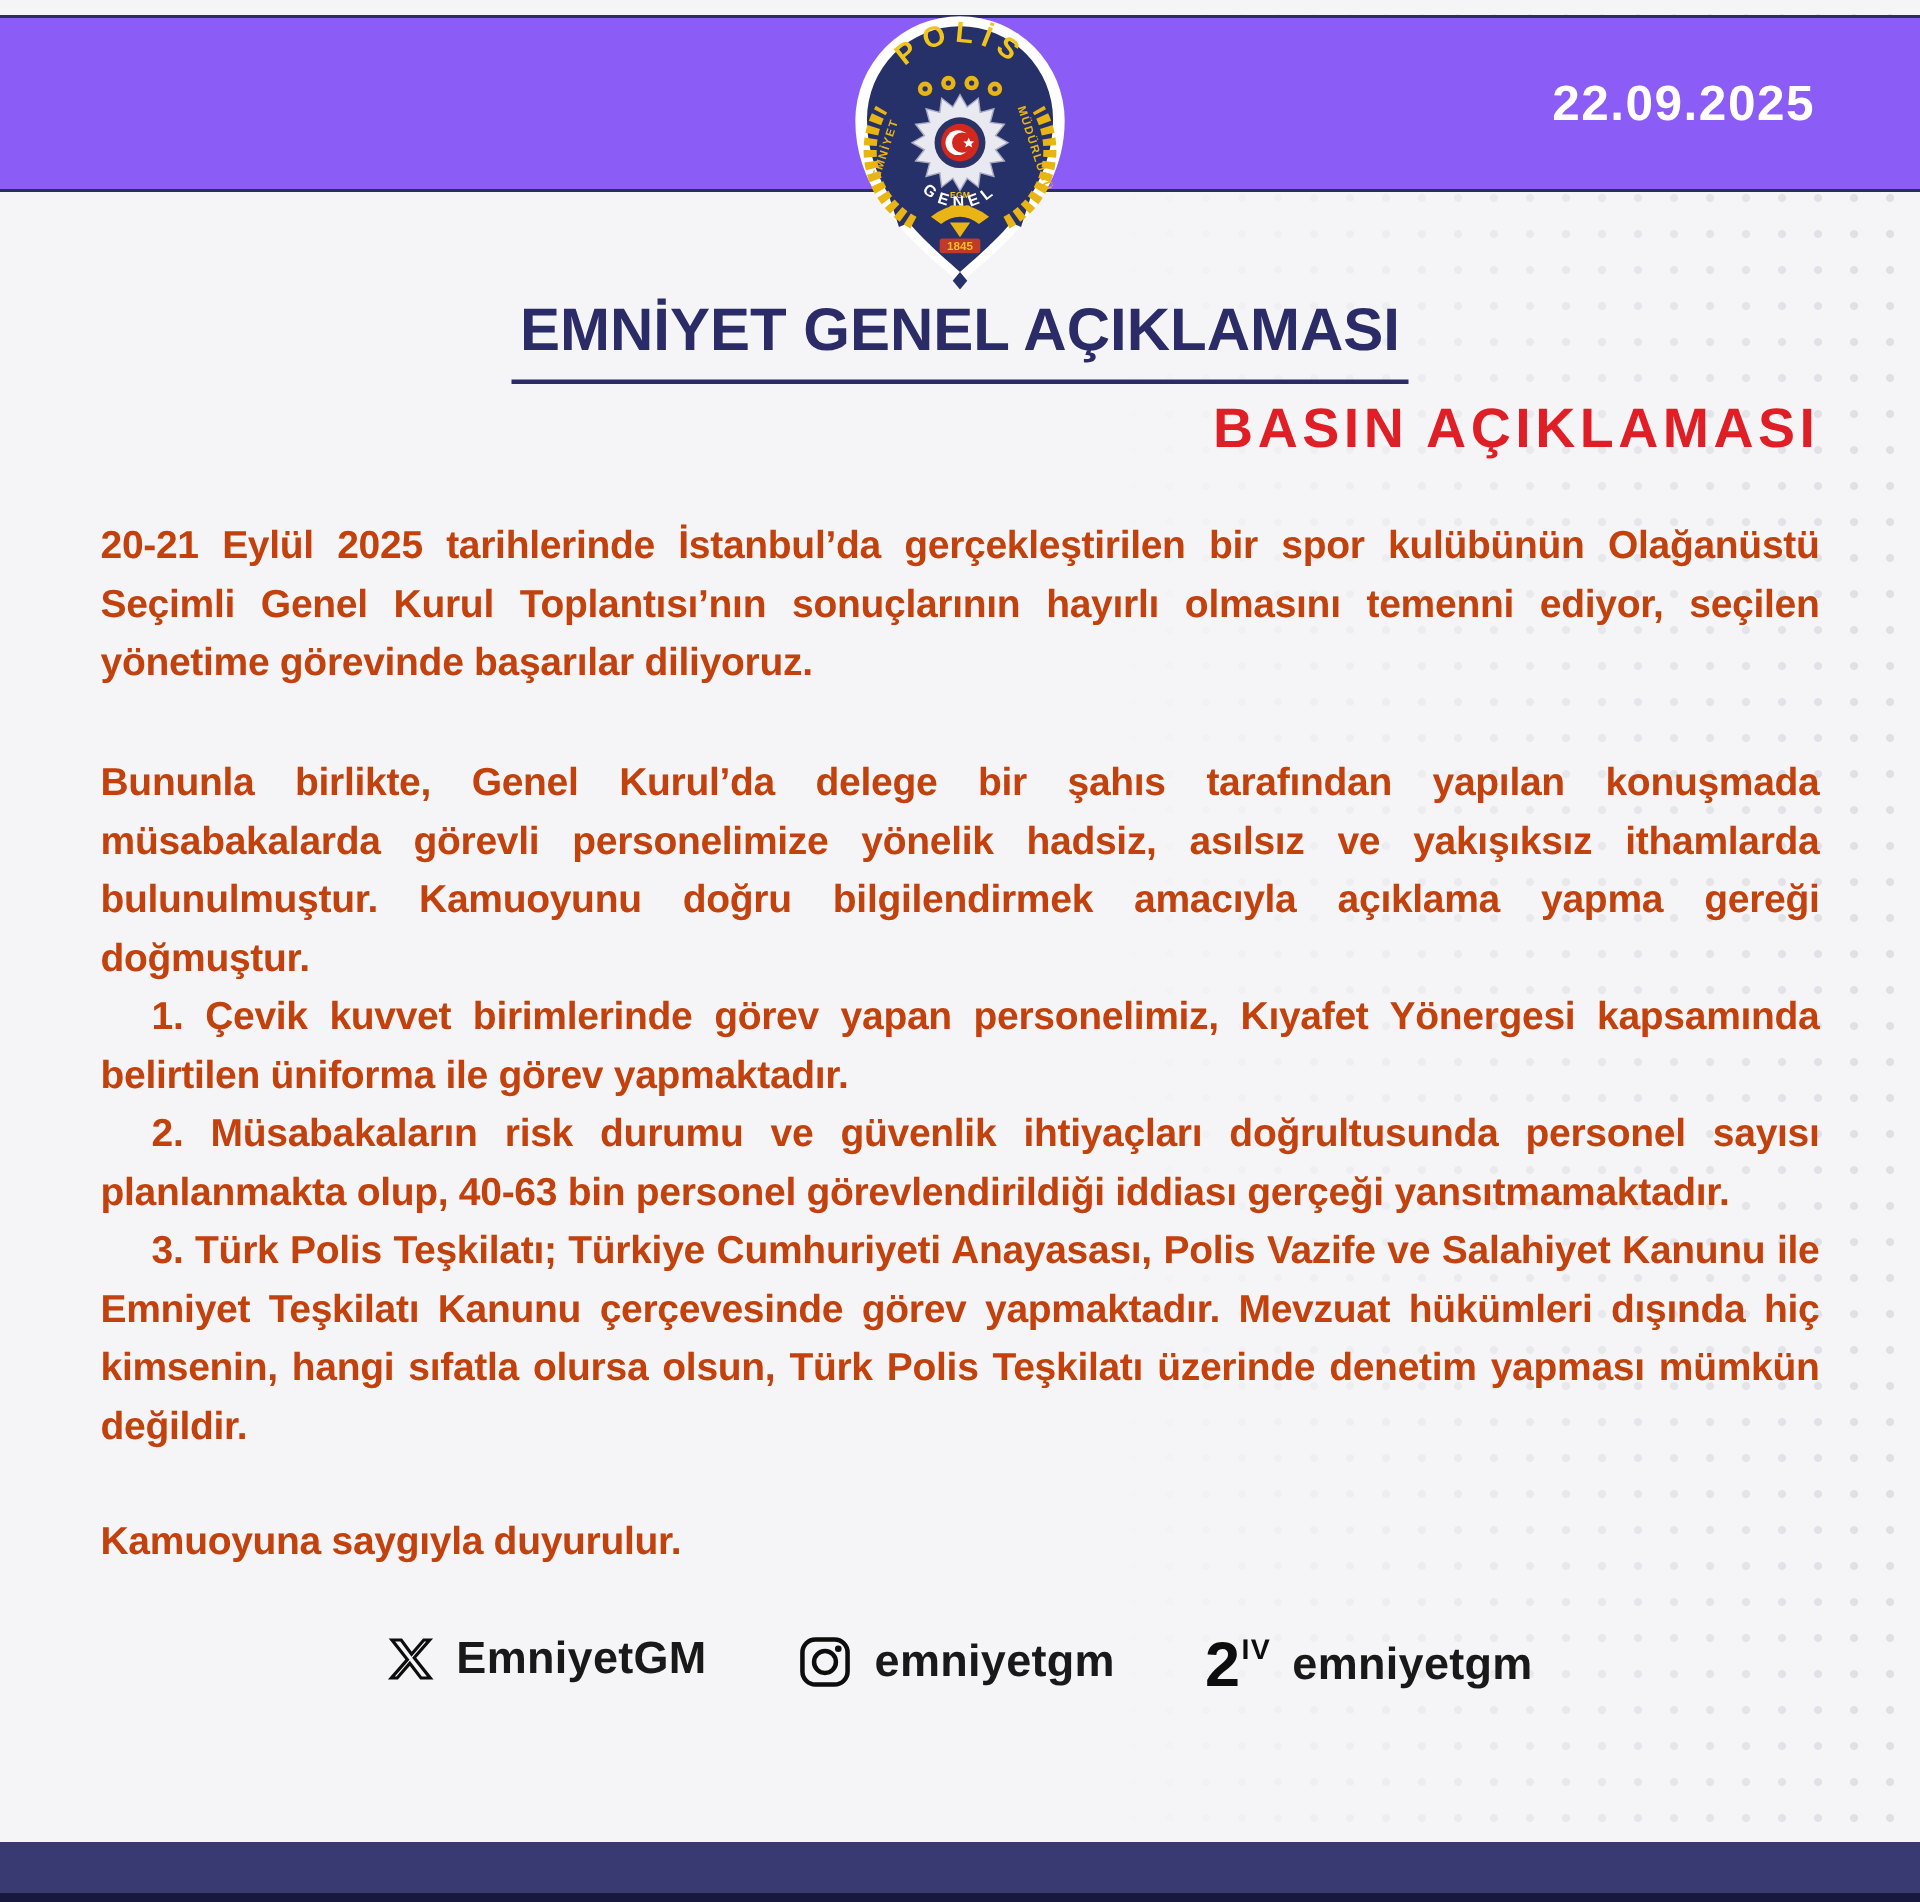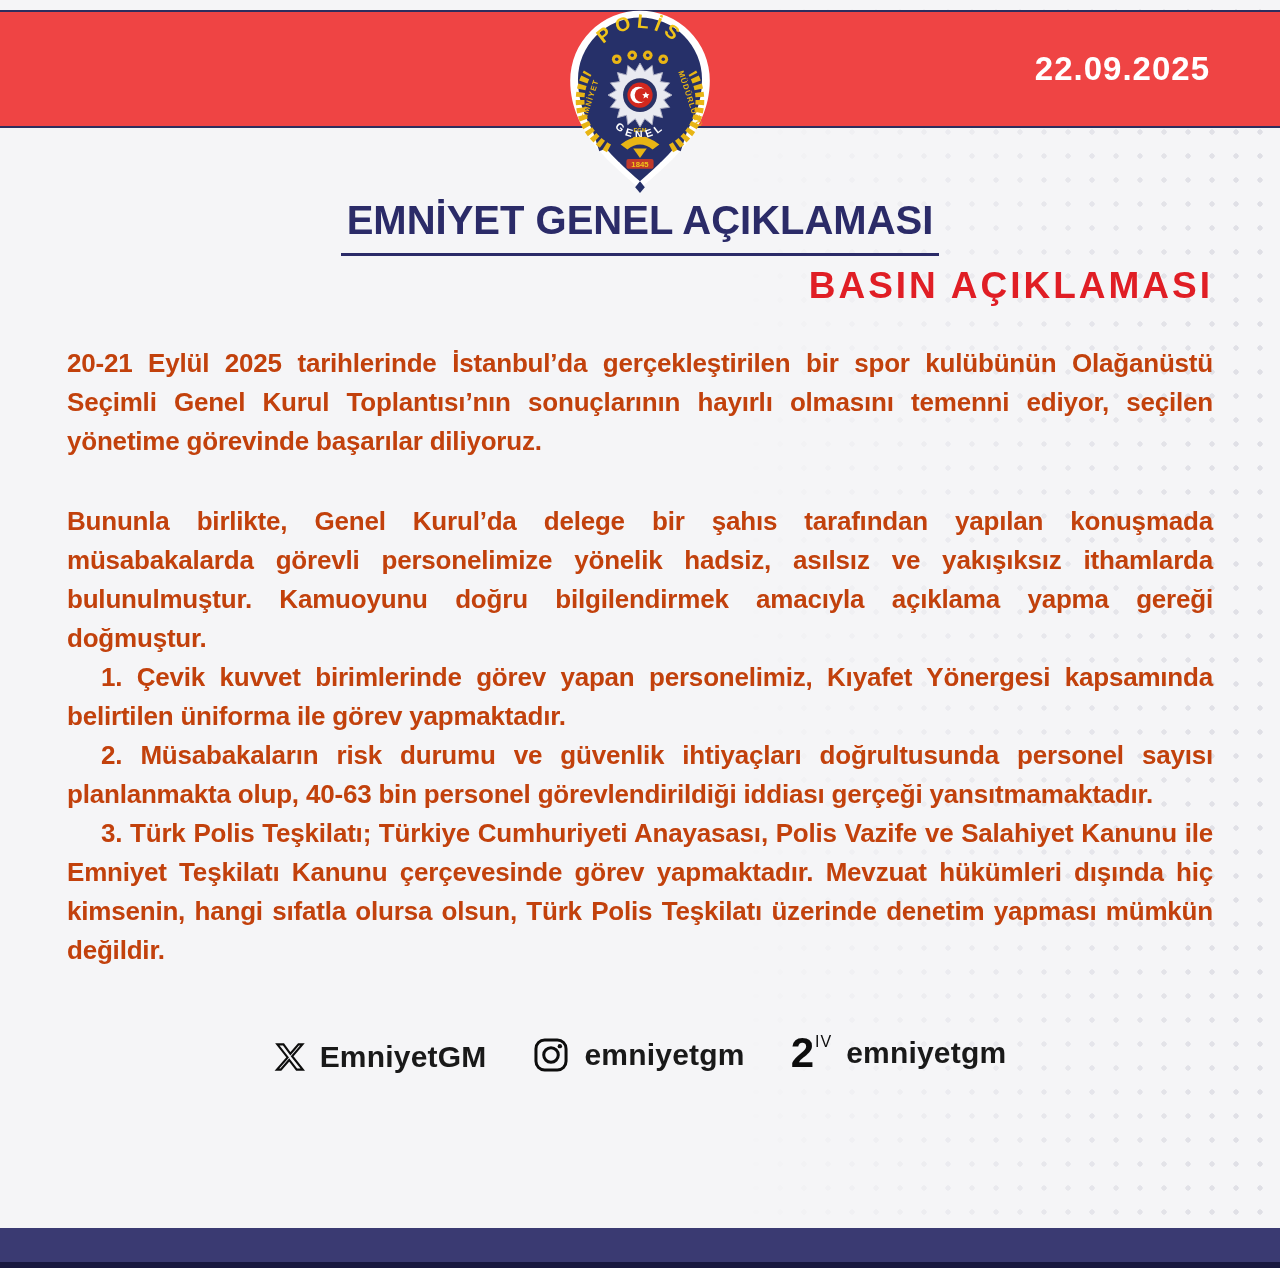--- a/index.html
+++ b/index.html
@@ -15,21 +15,21 @@
   
   .texture{
     position:absolute;inset:0;z-index:0;pointer-events:none;
     background-image:radial-gradient(#dcdce3 2.4px, transparent 2.9px);
     background-size:24px 24px;
     -webkit-mask-image:linear-gradient(to left, rgba(0,0,0,.95), transparent 42%);
     mask-image:linear-gradient(to left, rgba(0,0,0,.95), transparent 42%);
   }
   .band{
     position:absolute;left:0;top:10px;width:100%;height:118px;
-    background:#ef4444;z-index:1;
+    background:#8b5cf6;z-index:1;
     border-top:2px solid #2e2e5e;border-bottom:2px solid #2e2e5e;
     display:flex;align-items:center;justify-content:flex-end;
     box-sizing:border-box;
   }
   .date{
     color:#ffffff;font-size:33px;font-weight:700;letter-spacing:1px;
     margin-right:70px;
   }
   .logo{
     position:absolute;left:50%;top:3px;transform:translateX(-50%);
@@ -57,34 +57,34 @@
     color:#c2410c;font-size:26px;line-height:39px;font-weight:700;
     letter-spacing:-0.2px;
     text-align:justify;
   }
   .bodytext p{margin:0;}
   .bodytext p.gap{margin-top:41px;}
   .bodytext p.item{text-indent:34px;}
   .bodytext p.closing-1{margin-top:44px;text-align:left;}
   .bodytext p.closing-2{margin-top:38px;text-align:left;}
   .social{
-    margin-top:62px;
-    display:flex;align-items:flex-end;justify-content:center;gap:46px;
+    margin-top:42px;
+    display:flex;align-items:flex-start;justify-content:center;gap:60px;
     color:#191919;
   }
   .social .pair{display:flex;align-items:center;gap:14px;}
   .social .handle{font-size:30px;font-weight:700;letter-spacing:0.2px;}
   .social svg{display:block;}
   .nsos{
     font-weight:700;font-size:42px;line-height:1;color:#0d0d0d;
     display:flex;align-items:flex-start;
   }
   .nsos .base{font-size:42px;font-weight:700;}
   .nsos sup{
-    font-size:16px;font-weight:400;letter-spacing:1px;
+    font-size:19px;font-weight:700;letter-spacing:1px;
     margin-top:2px;margin-left:1px;
   }
   .footer-band{
     position:absolute;left:0;bottom:6px;width:100%;height:34px;
     background:#3a3a72;z-index:1;
   }
   .footer-dark{
     position:absolute;left:0;bottom:0;width:100%;height:6px;
     background:#18183f;z-index:1;
   }
@@ -170,20 +170,21 @@
   <div class="content">
     <h1 class="title"><span class="u">EMNİYET GENEL AÇIKLAMASI</span></h1>
     <h2 class="subtitle">BASIN AÇIKLAMASI</h2>
 
     <div class="bodytext">
       <p>20-21 Eylül 2025 tarihlerinde İstanbul’da gerçekleştirilen bir spor kulübünün Olağanüstü Seçimli Genel Kurul Toplantısı’nın sonuçlarının hayırlı olmasını temenni ediyor, seçilen yönetime görevinde başarılar diliyoruz.</p>
       <p class="gap">Bununla birlikte, Genel Kurul’da delege bir şahıs tarafından yapılan konuşmada müsabakalarda görevli personelimize yönelik hadsiz, asılsız ve yakışıksız ithamlarda bulunulmuştur. Kamuoyunu doğru bilgilendirmek amacıyla açıklama yapma gereği doğmuştur.</p>
       <p class="item">1. Çevik kuvvet birimlerinde görev yapan personelimiz, Kıyafet Yönergesi kapsamında belirtilen üniforma ile görev yapmaktadır.</p>
       <p class="item">2. Müsabakaların risk durumu ve güvenlik ihtiyaçları doğrultusunda personel sayısı planlanmakta olup, 40-63 bin personel görevlendirildiği iddiası gerçeği yansıtmamaktadır.</p>
       <p class="item">3. Türk Polis Teşkilatı; Türkiye Cumhuriyeti Anayasası, Polis Vazife ve Salahiyet Kanunu ile Emniyet Teşkilatı Kanunu çerçevesinde görev yapmaktadır. Mevzuat hükümleri dışında hiç kimsenin, hangi sıfatla olursa olsun, Türk Polis Teşkilatı üzerinde denetim yapması mümkün değildir.</p>
+      <p class="closing-2">Kamuoyuna saygıyla duyurulur.</p>
     </div>
 
     <div class="social">
       <div class="pair">
         <svg width="32" height="32" viewBox="0 0 24 24">
           <path d="M2.5 2.5 h4.6 l5.2 7.1 6.1-7.1 h2.9 l-7.7 8.9 8 10.1 h-4.6 l-5.6-7.3 -6.3 7.3 h-2.9 l8-9.2 Z" fill="none" stroke="#0d0d0d" stroke-width="1.6"></path>
         </svg>
         <span class="handle">EmniyetGM</span>
       </div>
       <div class="pair">

